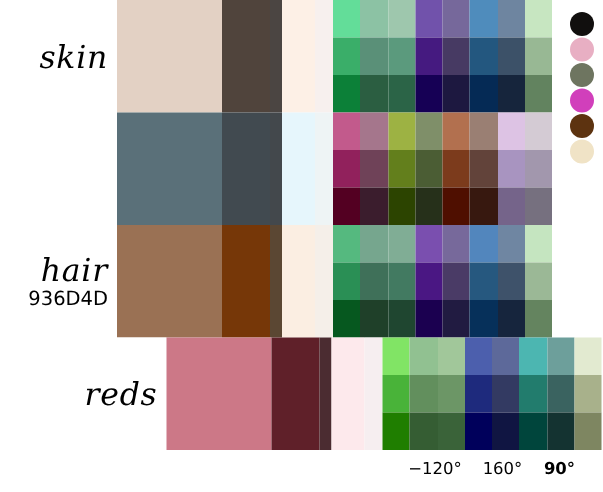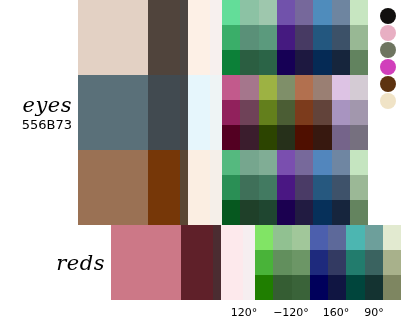--- a/index.html
+++ b/index.html
@@ -52,37 +52,38 @@
   .axis{
     position:absolute;left:222px;top:302px;width:180px;height:20px;
     display:flex;align-items:center;
   }
   .axis-tick{
     font-family:"DejaVu Sans",sans-serif;
     font-size:11px;color:#000000;
     text-align:center;white-space:nowrap;
   }
   .axis-tick.t0{width:44px;}
-  .axis-tick.t1{width:50px;}
+  .axis-tick.t1{width:50px;margin-left:43px;}
   .axis-tick.t2{width:40px;}
-  .axis-tick.t3{width:36px;}
+  .axis-tick.t3{width:36px;font-weight:bold;}
 
   .legend{position:absolute;left:378px;top:4px;width:24px;height:110px;}
   .legend-dot{
     position:absolute;left:2px;width:16px;height:16px;border-radius:50%;
   }
 </style>
 </head>
 <body>
 
 <div id="stage">
 
   <div id="rows-container">
       <div class="row" style="top: 0px;">
         <div class="label-cell">
+          <div class="label-name">skin</div>
         </div>
         <div class="swatch sw-main" style="background: rgb(227, 209, 196);"></div>
         <div class="swatch sw-dark1" style="background: rgb(80, 68, 60);"></div>
         <div class="swatch sw-dark2" style="background: rgb(75, 69, 66);"></div>
         <div class="swatch sw-lite1" style="background: rgb(253, 240, 230);"></div>
         <div class="swatch sw-lite2" style="background: rgb(247, 240, 238);"></div>
         <div class="grid">
           <div class="gband">
             <div class="gcell" style="background: rgb(99, 221, 153);"></div>
             <div class="gcell" style="background: rgb(140, 194, 164);"></div>
@@ -109,24 +110,20 @@
             <div class="gcell" style="background: rgb(43, 100, 71);"></div>
             <div class="gcell" style="background: rgb(22, 0, 85);"></div>
             <div class="gcell" style="background: rgb(29, 24, 64);"></div>
             <div class="gcell" style="background: rgb(5, 42, 85);"></div>
             <div class="gcell" style="background: rgb(22, 37, 60);"></div>
             <div class="gcell" style="background: rgb(98, 131, 95);"></div>
           </div>
         </div>
       </div>
       <div class="row" style="top: 75px;">
-        <div class="label-cell">
-          <div class="label-name">eyes</div>
-          <div class="label-hex">556B73</div>
-        </div>
         <div class="swatch sw-main" style="background: rgb(90, 112, 121);"></div>
         <div class="swatch sw-dark1" style="background: rgb(65, 74, 80);"></div>
         <div class="swatch sw-dark2" style="background: rgb(67, 72, 76);"></div>
         <div class="swatch sw-lite1" style="background: rgb(230, 246, 252);"></div>
         <div class="swatch sw-lite2" style="background: rgb(238, 244, 245);"></div>
         <div class="grid">
           <div class="gband">
             <div class="gcell" style="background: rgb(194, 90, 140);"></div>
             <div class="gcell" style="background: rgb(165, 118, 140);"></div>
             <div class="gcell" style="background: rgb(157, 178, 67);"></div>
@@ -152,20 +149,24 @@
             <div class="gcell" style="background: rgb(44, 68, 0);"></div>
             <div class="gcell" style="background: rgb(38, 48, 26);"></div>
             <div class="gcell" style="background: rgb(79, 15, 0);"></div>
             <div class="gcell" style="background: rgb(55, 24, 15);"></div>
             <div class="gcell" style="background: rgb(117, 100, 138);"></div>
             <div class="gcell" style="background: rgb(118, 112, 127);"></div>
           </div>
         </div>
       </div>
       <div class="row" style="top: 150px;">
+        <div class="label-cell">
+          <div class="label-name">hair</div>
+          <div class="label-hex">936D4D</div>
+        </div>
         <div class="swatch sw-main" style="background: rgb(154, 113, 84);"></div>
         <div class="swatch sw-dark1" style="background: rgb(118, 55, 8);"></div>
         <div class="swatch sw-dark2" style="background: rgb(91, 71, 51);"></div>
         <div class="swatch sw-lite1" style="background: rgb(251, 238, 226);"></div>
         <div class="swatch sw-lite2" style="background: rgb(245, 239, 233);"></div>
         <div class="grid">
           <div class="gband">
             <div class="gcell" style="background: rgb(85, 185, 127);"></div>
             <div class="gcell" style="background: rgb(118, 166, 142);"></div>
             <div class="gcell" style="background: rgb(128, 173, 149);"></div>
@@ -235,21 +236,20 @@
             <div class="gcell" style="background: rgb(16, 21, 66);"></div>
             <div class="gcell" style="background: rgb(0, 69, 60);"></div>
             <div class="gcell" style="background: rgb(20, 51, 49);"></div>
             <div class="gcell" style="background: rgb(126, 134, 97);"></div>
           </div>
         </div>
       </div>
     </div>
 
   <div class="axis">
-    <span class="axis-tick t0">120°</span>
     <span class="axis-tick t1">−120°</span>
     <span class="axis-tick t2">160°</span>
     <span class="axis-tick t3">90°</span>
   </div>
 
   <div class="legend" id="legend-container">
       <div class="legend-dot" style="top: 4px; background: rgb(17, 15, 14);"></div>
       <div class="legend-dot" style="top: 21px; background: rgb(232, 175, 195);"></div>
       <div class="legend-dot" style="top: 38px; background: rgb(110, 117, 96);"></div>
       <div class="legend-dot" style="top: 55px; background: rgb(209, 63, 187);"></div>

